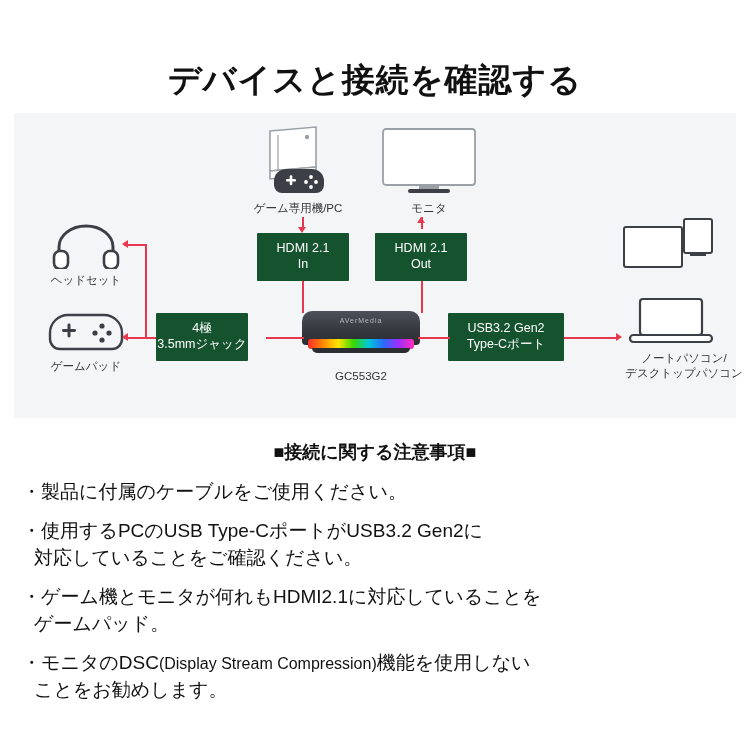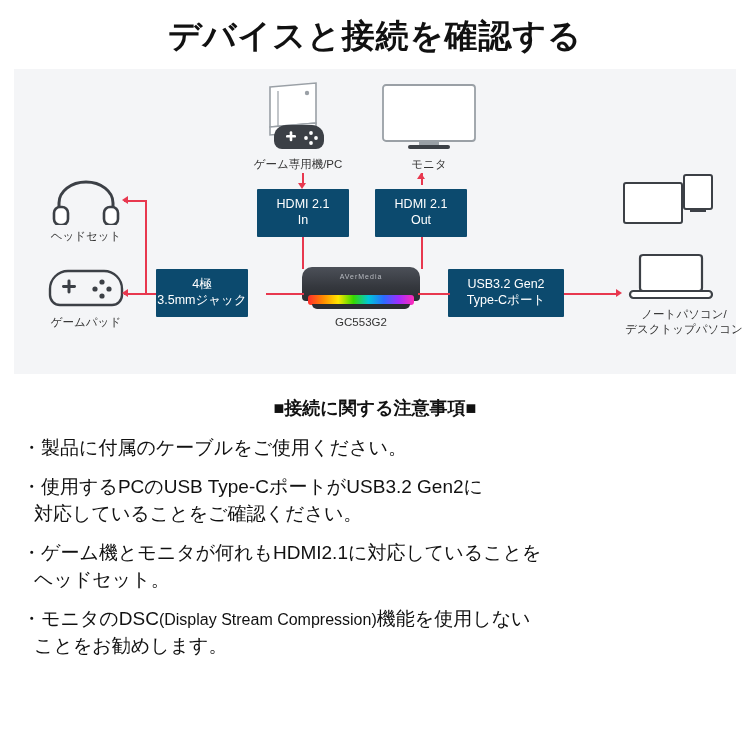--- a/index.html
+++ b/index.html
@@ -18,20 +18,21 @@
 
   
   .page-title {
     text-align: center;
     font-size: 33px;
     font-weight: bold;
     letter-spacing: 1px;
     padding-top: 14px;
     padding-bottom: 10px;
     color: #111;
+    margin-top: 44px;
   }
 
   
   .diagram {
     position: relative;
     margin: 0 14px;
     height: 305px;
     background: #f4f5f7;
   }
 
@@ -39,21 +40,21 @@
     position: absolute;
     font-size: 11.5px;
     color: #333;
     text-align: center;
     line-height: 1.25;
     white-space: nowrap;
   }
 
   .red-box {
     position: absolute;
-    background: #0c4a6e;
+    background: #14532d;
     color: #ffffff;
     font-size: 12.5px;
     line-height: 1.25;
     display: flex;
     align-items: center;
     justify-content: center;
     text-align: center;
     border-radius: 1px;
   }
 
@@ -259,21 +260,21 @@
       <span>Type-Cポート</span>
     </span>
   </div>
 
   <div class="device" style="top:198px; left:288px; height:56px;">
     <div class="body"></div>
     <div class="brand">AVerMedia</div>
     <div class="rgb"></div>
     <div class="foot"></div>
   </div>
-  <div class="dg-label" style="left:288px; top:246px; width:118px;">GC553G2</div>
+  <div class="dg-label" style="left:288px; top:256px; width:118px;">GC553G2</div>
 
   <div class="line v" style="left:288px; top:104px; height:12px;"></div>
   <div class="arrow-d" style="left:284px; top:114px;"></div>
 
   <div class="line v" style="left:407px; top:104px; height:12px;"></div>
   <div class="arrow-u" style="left:403px; top:104px;"></div>
 
   <div class="line v" style="left:288px; top:168px; height:32px;"></div>
 
   <div class="line v" style="left:407px; top:168px; height:32px;"></div>
@@ -301,20 +302,20 @@
     <span>・製品に付属のケーブルをご使用ください。</span>
   </div>
 
   <div class="note-item">
     <span>・使用するPCのUSB Type-CポートがUSB3.2 Gen2に</span><br>
     <span style="padding-left:12px;">対応していることをご確認ください。</span>
   </div>
 
   <div class="note-item">
     <span>・ゲーム機とモニタが何れもHDMI2.1に対応していることを</span><br>
-    <span style="padding-left:12px;">ヘッドセット。</span>
+    <span style="padding-left:12px;">ゲームパッド。</span>
   </div>
 
   <div class="note-item">
     <span>・モニタのDSC</span><span class="small">(Display Stream Compression)</span><span>機能を使用しない</span><br>
     <span style="padding-left:12px;">ことをお勧めします。</span>
   </div>
 </div>
 
 </body></html>

